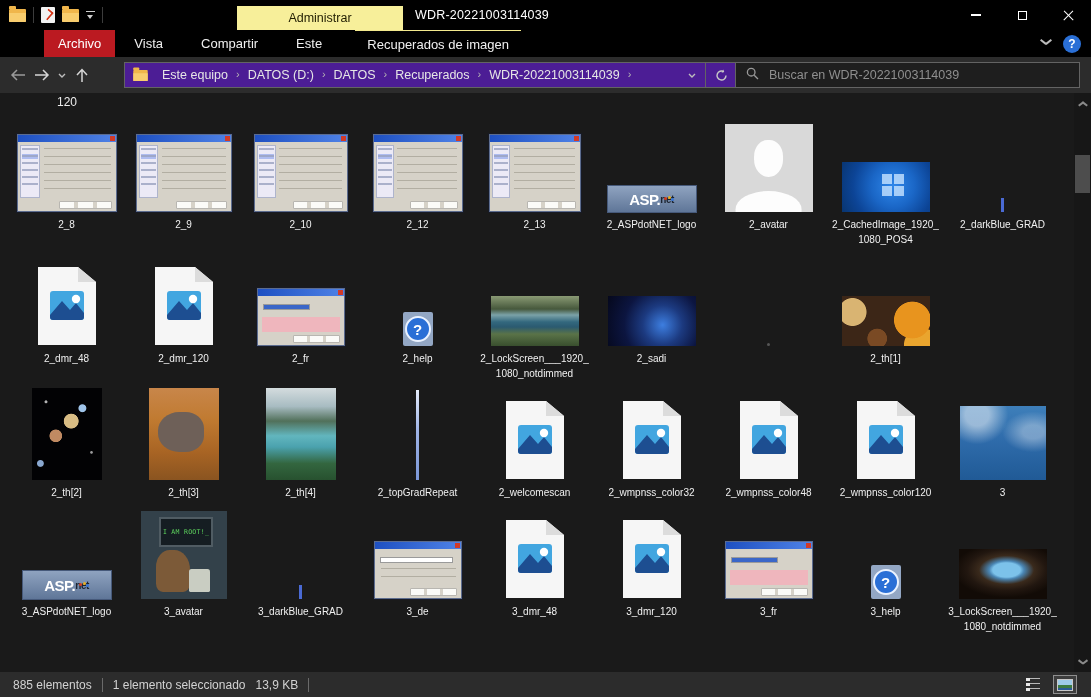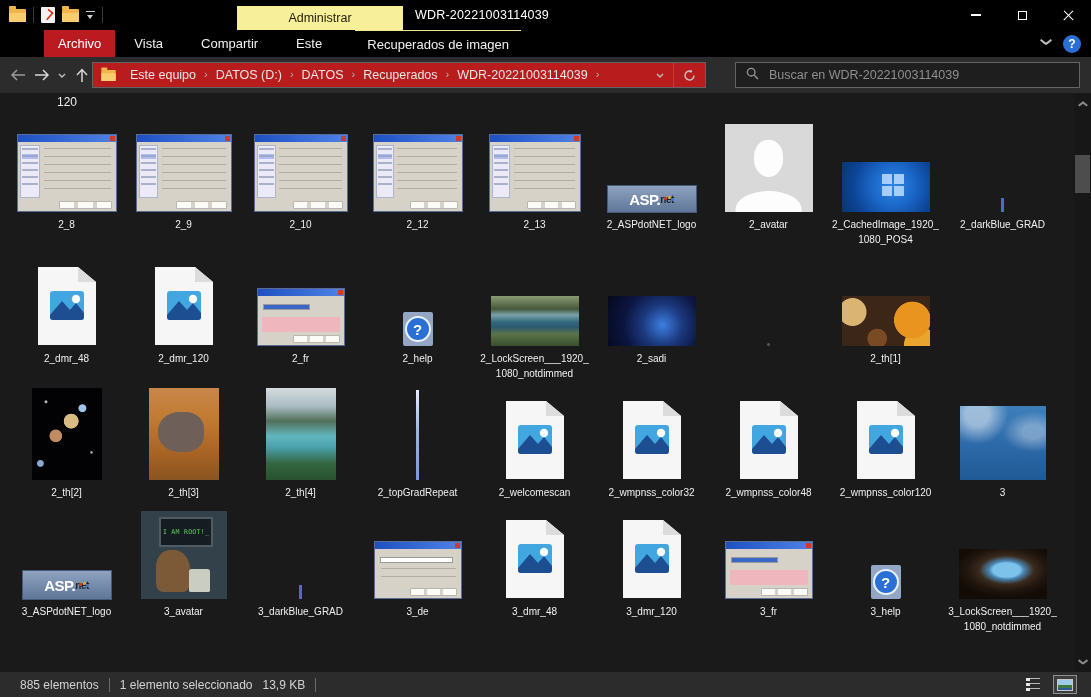--- a/index.html
+++ b/index.html
@@ -36,21 +36,21 @@
   .ribbon-right{position:absolute;right:10px;top:0;height:27px;display:flex;align-items:center;gap:13px;}
   .ico-chev-down{width:10px;height:6px;position:relative;}
   .ico-chev-down::before,.ico-chev-down::after{content:"";position:absolute;top:0;width:7px;height:1.6px;background:#bdbdbd;}
   .ico-chev-down::before{left:0;transform:rotate(38deg);} .ico-chev-down::after{right:-2px;transform:rotate(-38deg);}
   .ico-help{width:18px;height:18px;border-radius:50%;display:flex;align-items:center;justify-content:center;color:#fff;font-size:12px;font-weight:bold;}
 
   
   .addrband{position:absolute;top:57px;left:0;right:0;height:36px;background:#2c2c2c;display:flex;align-items:center;}
   .nav-btn{width:24px;height:26px;display:flex;align-items:center;justify-content:center;}
   .nav-btn svg{display:block;}
-  .addrbox{position:absolute;left:92px;top:5px;width:614px;height:26px;background:#b91c1c;border:1px solid #636363;display:flex;align-items:center;}
+  .addrbox{position:absolute;left:124px;top:5px;width:614px;height:26px;background:#4c1d95;border:1px solid #636363;display:flex;align-items:center;}
   .addr-folder{margin:0 7px 0 7px;transform:scale(.85);}
   .crumb{color:#e6e6e6;font-size:12.5px;padding:0 6px;white-space:nowrap;}
   .crumb-sep{color:#b5b5b5;font-size:11px;padding:0 2px;transform:translateY(-1px);}
   .addr-right{margin-left:auto;display:flex;align-items:center;height:100%;}
   .addr-dd{width:26px;height:100%;display:flex;align-items:center;justify-content:center;}
   .addr-refresh{width:32px;height:100%;display:flex;align-items:center;justify-content:center;border-left:1px solid #636363;}
   .searchbox{position:absolute;left:735px;top:5px;width:345px;height:26px;background:#1e1e1e;border:1px solid #636363;display:flex;align-items:center;}
   .searchbox input{flex:1;background:transparent;border:0;outline:0;color:#cfcfcf;font-size:12.5px;}
   .searchbox input::placeholder{color:#8f8f8f;}
   .search-ico{margin:0 8px 0 10px;}
@@ -597,21 +597,21 @@
     <div class="sb-chev up">
         <i></i>
       </div>
     <div class="sb-thumb"></div>
     <div class="sb-chev down">
         <i></i>
       </div>
   </div>
 
   <div class="statusbar">
-    <span class="st" style="padding-left:13px;margin-left:7px;">885 elementos</span>
+    <span class="st" style="padding-left:13px;">885 elementos</span>
     <span class="st-sep"></span>
     <span class="st">1 elemento seleccionado</span>
     <span class="st" style="padding-left:0;">13,9 KB</span>
     <span class="st-sep"></span>
     <div class="view-toggles">
       <div class="vt">
           <span class="ico-details"></span>
         </div>
       <div class="vt selected">
           <span class="ico-thumbview"></span>

